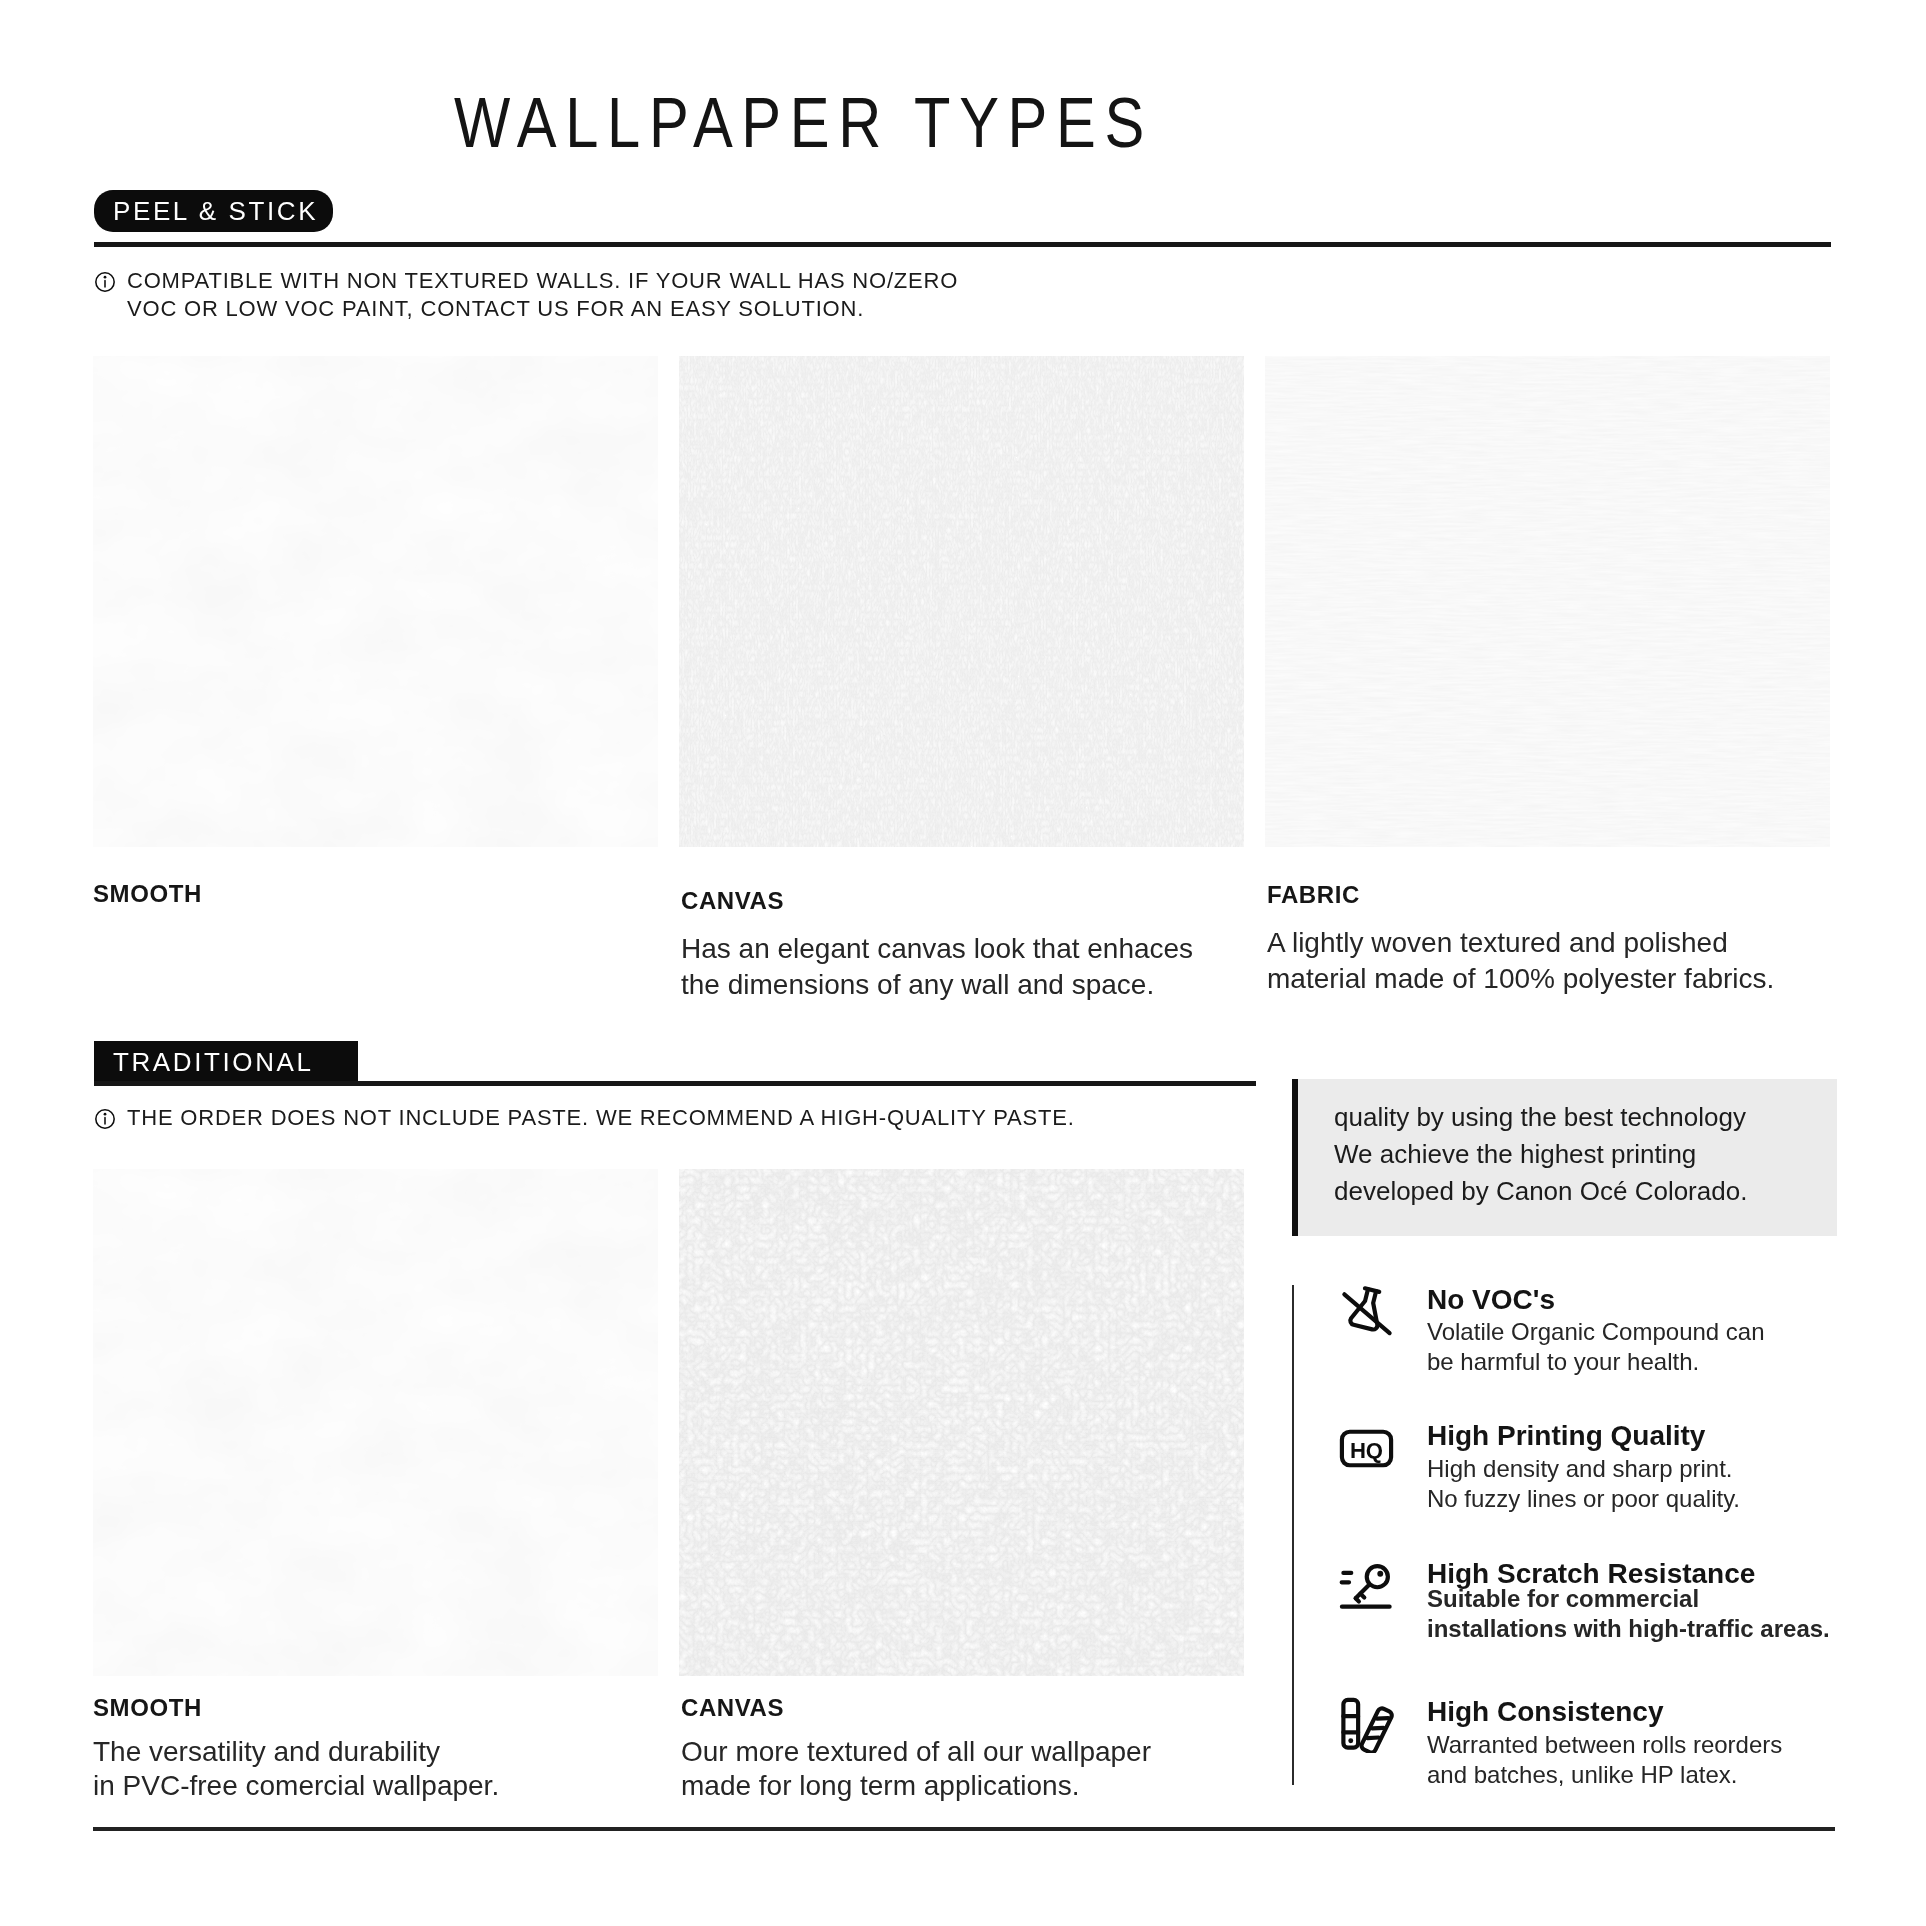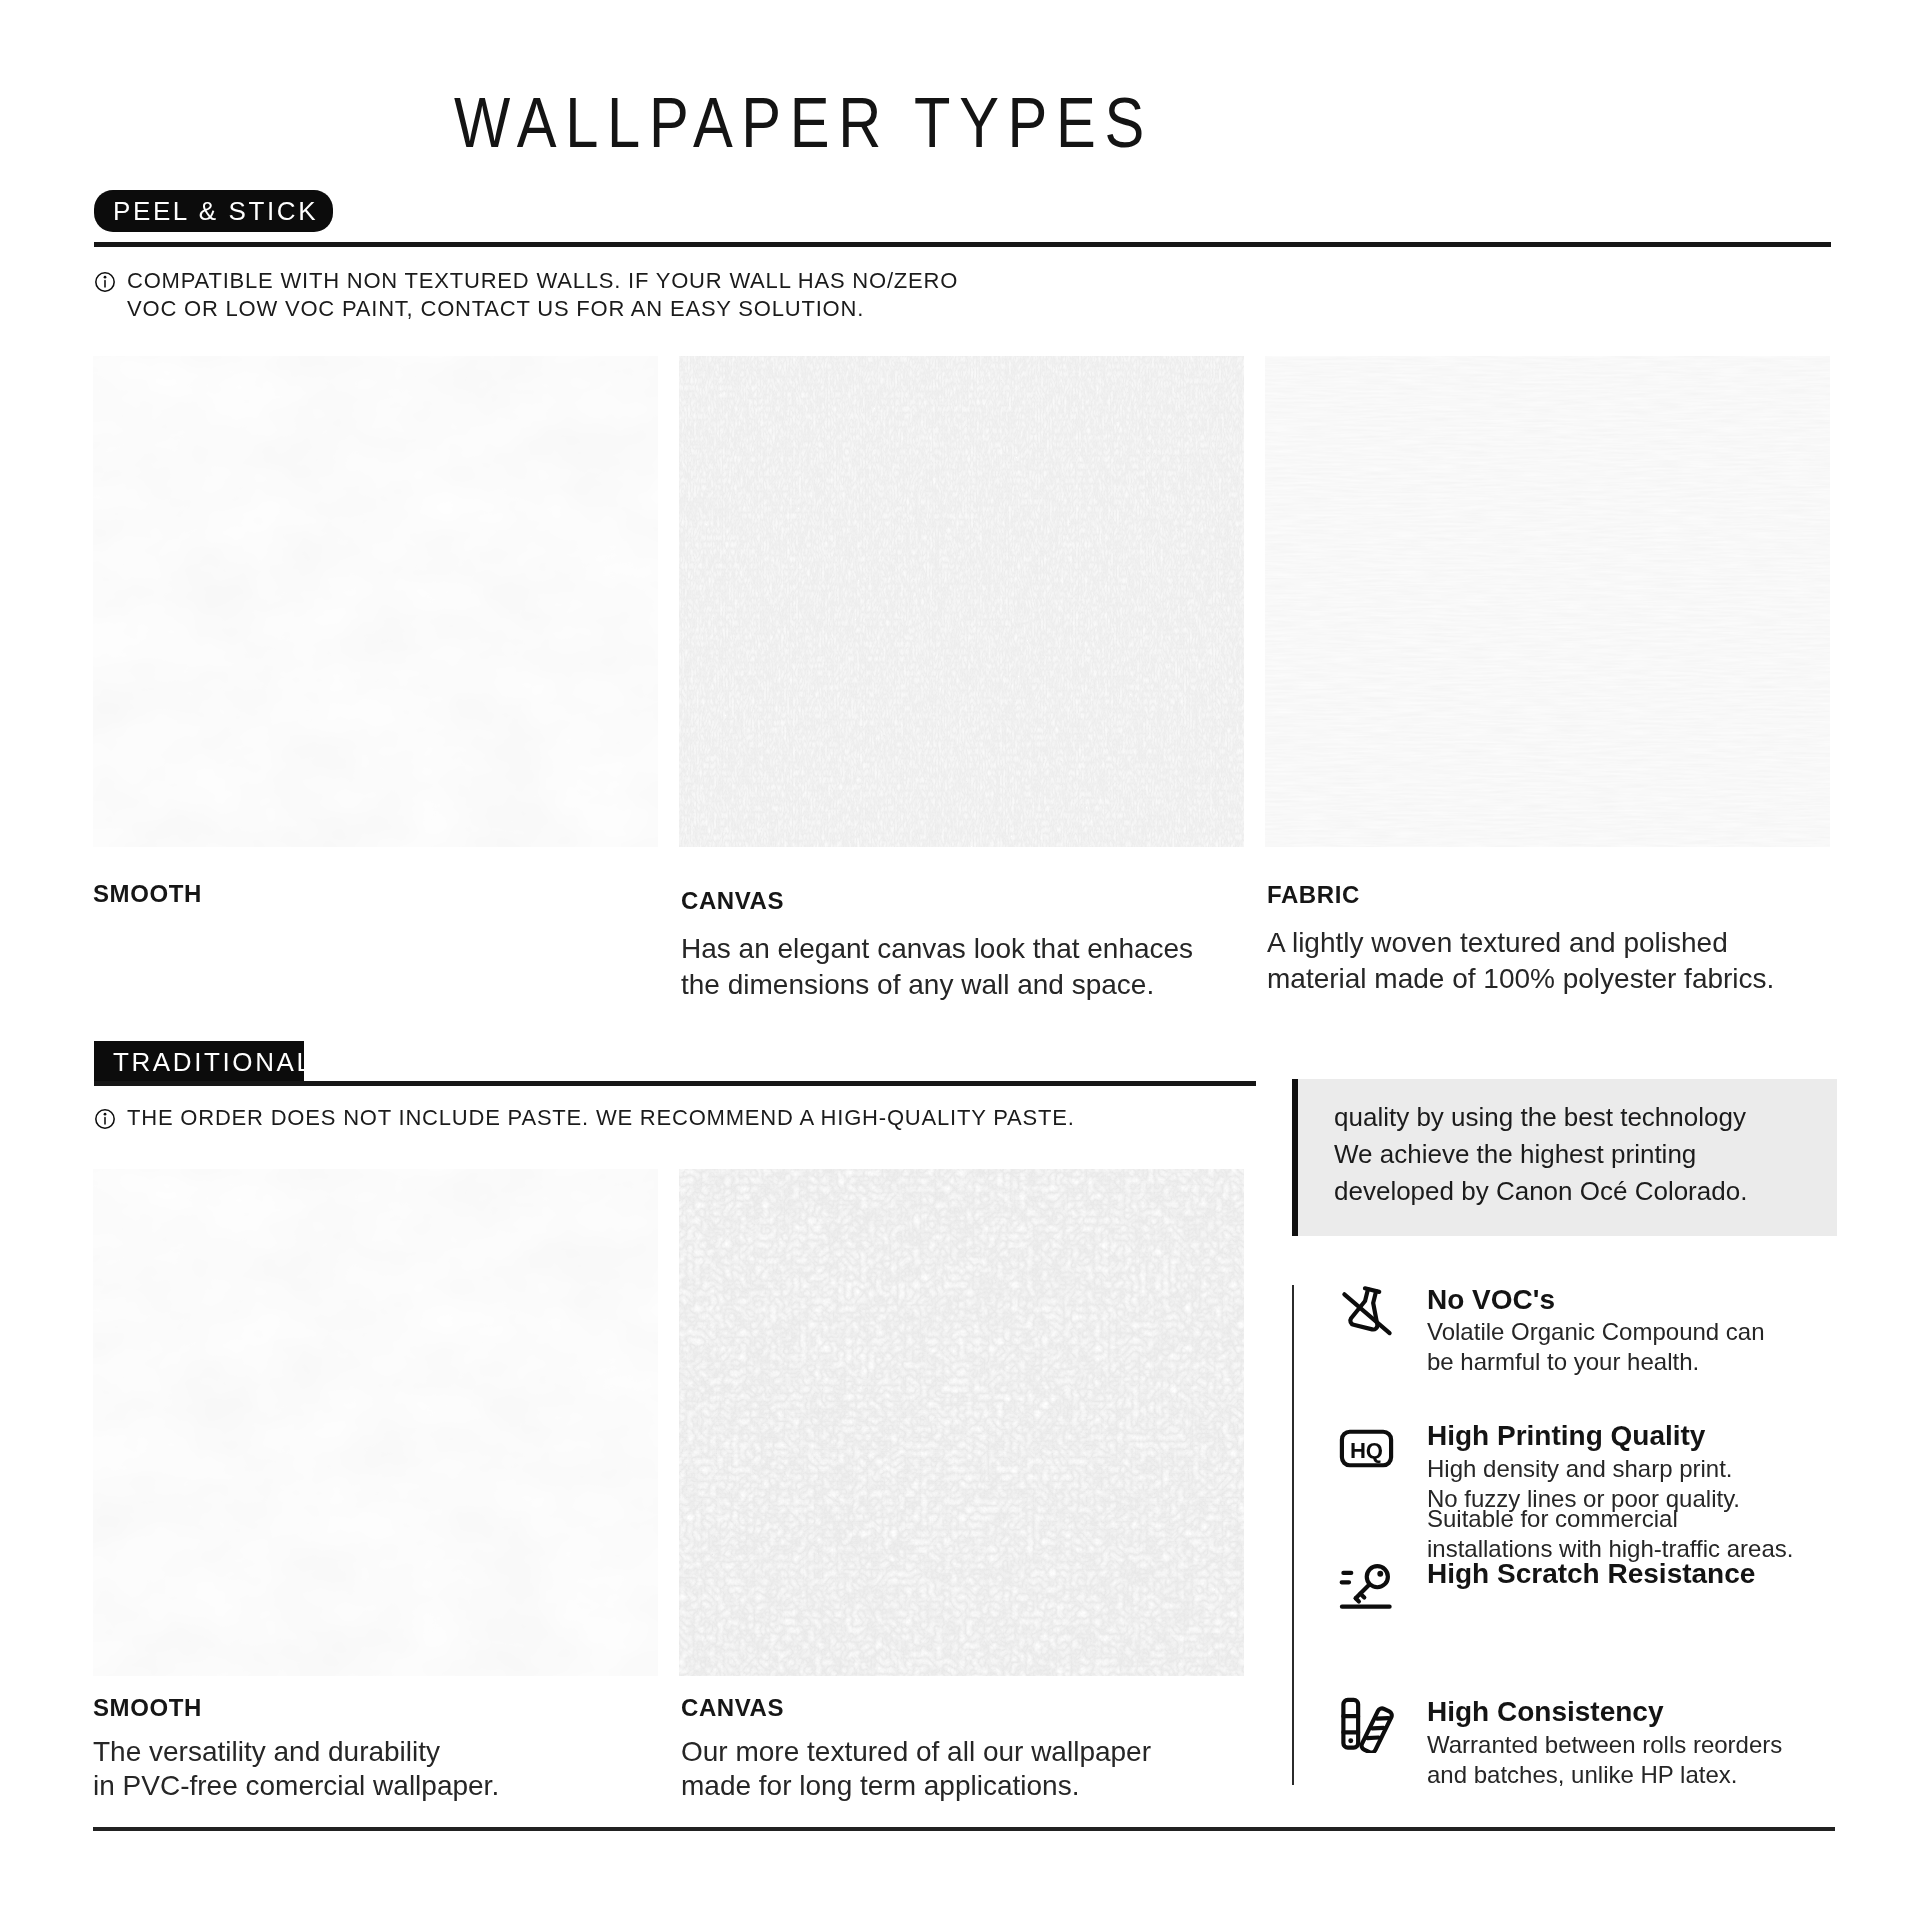--- a/index.html
+++ b/index.html
@@ -6,21 +6,21 @@
   .page{position:relative;width:1926px;height:1926px;background:#ffffff;
         font-family:"Liberation Sans", sans-serif;color:#1a1a1a;overflow:hidden;}
 
   .title{position:absolute;left:93px;top:82px;width:1421px;text-align:center;
          font-size:71px;font-weight:400;letter-spacing:10.3px;color:#141414;
          transform:scaleX(0.84);transform-origin:50% 50%;white-space:nowrap;}
 
   .badge{position:absolute;background:#0c0c0c;color:#ffffff;display:flex;align-items:center;
          font-size:26px;letter-spacing:2.6px;font-weight:400;padding-left:19px;box-sizing:border-box;}
   .badge-peel{left:94px;top:190px;width:239px;height:42px;border-radius:19px;}
-  .badge-trad{left:94px;top:1041px;width:210px;height:42px;}
+  .badge-trad{left:94px;top:1041px;width:264px;height:42px;}
 
   .rule{position:absolute;background:#161616;}
   .rule-peel{left:94px;top:242px;width:1737px;height:5.1px;}
   .rule-trad{left:94px;top:1081px;width:1162px;height:5.1px;}
   .rule-bottom{left:93px;top:1827px;width:1742px;height:3.9px;background:#222222;}
 
   .info-icon{position:absolute;width:22px;height:22px;}
   .note-text{position:absolute;font-size:22px;line-height:28px;letter-spacing:0.8px;color:#1b1b1b;}
   .note-peel-icon{left:94px;top:271px;}
   .note-peel-text{left:127px;top:267px;}
@@ -47,21 +47,21 @@
   .quality-box{position:absolute;left:1298px;top:1079px;width:539px;height:157px;background:#ebebeb;}
   .quality-text{position:absolute;left:1334px;top:1099px;font-size:26px;line-height:37px;color:#1b1b1b;}
 
   .vline{position:absolute;left:1292px;top:1285px;width:1.9px;height:500px;background:#2b2b2b;}
 
   .feature-icon{position:absolute;left:1337px;width:59px;height:59px;}
   .fi-1{top:1283px;} .fi-2{top:1419px;} .fi-3{top:1556px;} .fi-4{top:1694px;}
   .feature-title{position:absolute;left:1427px;font-size:28px;font-weight:700;color:#141414;}
   .ft-1{top:1284px;} .ft-2{top:1420px;} .ft-3{top:1558px;} .ft-4{top:1696px;}
   .feature-desc{position:absolute;left:1427px;font-size:24px;line-height:30px;color:#262626;}
-  .fd-1{top:1317px;} .fd-2{top:1454px;} .fd-3{top:1504px;} .fd-4{top:1730px;}
+  .fd-1{top:1317px;} .fd-2{top:1454px;} .fd-3{top:1584px;font-weight:bold;} .fd-4{top:1730px;}
 
   .ico{stroke:#0d0d0d;fill:none;stroke-width:1.7;stroke-linecap:round;stroke-linejoin:round;}
 </style>
 </head>
 <body>
 
 <svg width="0" height="0" style="position:absolute" aria-hidden="true">
   <defs>
     <filter id="texSmooth" x="-5%" y="-5%" width="110%" height="110%">
       <feTurbulence type="fractalNoise" baseFrequency="0.007 0.01" numOctaves="4" seed="8"></feTurbulence>

